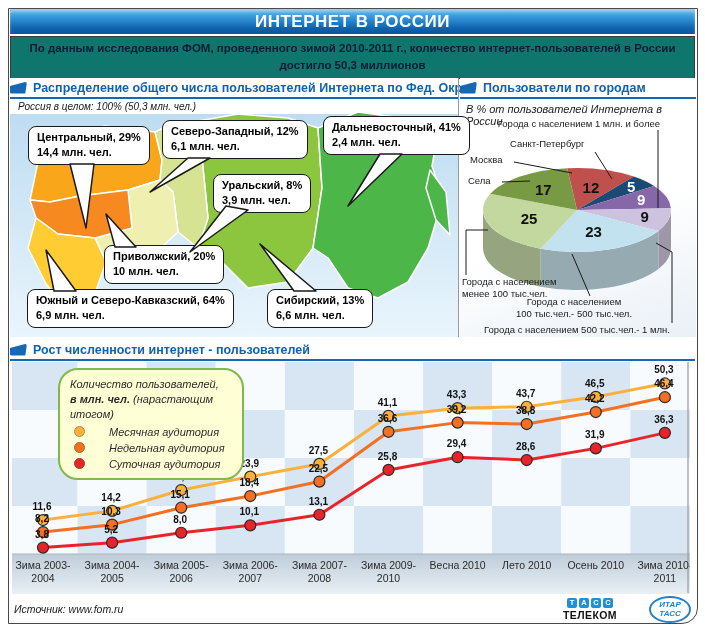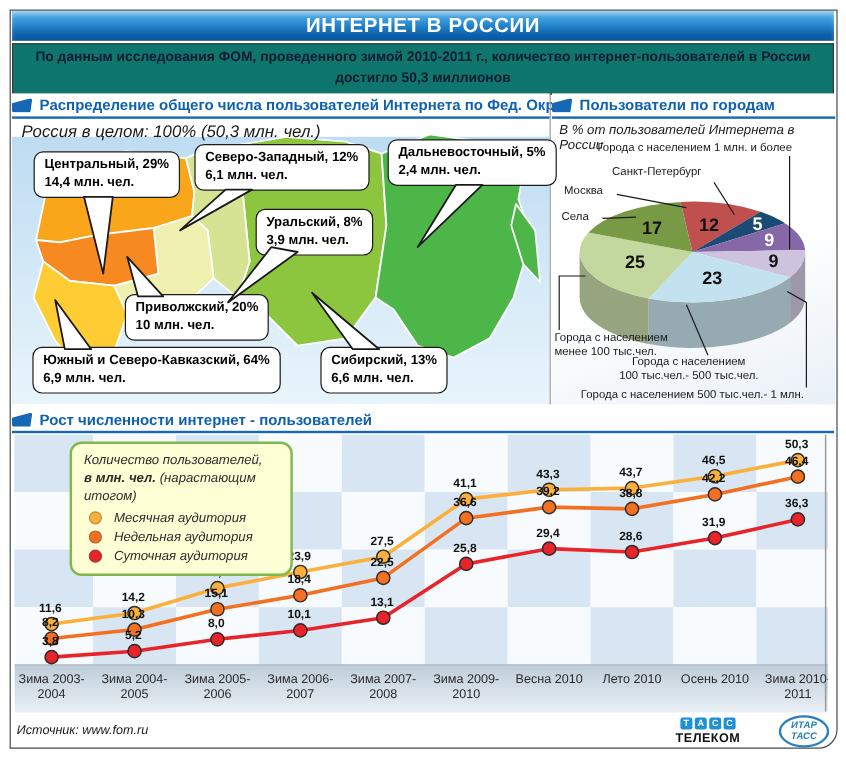--- a/index.html
+++ b/index.html
@@ -14,37 +14,37 @@
   .subtitle{position:absolute;left:10px;top:36px;width:685px;box-sizing:border-box;
             background:#0f766e;border:1px solid #3a3a3a;padding:3px 8px;
             font-size:11.5px;font-weight:bold;color:#0b1b33;text-align:center;line-height:1.5;}
   .sec-head{position:absolute;height:19px;border-bottom:2.5px solid #1668b5;
             display:flex;align-items:center;gap:6px;background:#fff;}
   .sec-head .flag{width:17px;height:12px;background:#1668b5;border-radius:2px;
             clip-path:polygon(0 38%,100% 0,90% 100%,0 100%);flex:none;}
   .sec-head .t{color:#1062b0;font-weight:bold;font-size:12.5px;white-space:nowrap;}
   .map-panel{position:absolute;left:10px;top:78px;width:448px;height:259px;background:#fff;}
   .map-area{position:absolute;left:0;top:22px;width:448px;height:237px;}
-  .map-note{position:absolute;left:8px;top:1px;font-style:italic;font-size:14px;color:#1a1a1a;z-index:2;}
+  .map-note{position:absolute;left:8px;top:1px;font-style:italic;font-size:10px;color:#1a1a1a;z-index:2;}
   .callout{position:absolute;background:#fff;border:1.5px solid #1a1a1a;border-radius:8px;
            padding:3px 8px;font-size:11px;font-weight:bold;color:#000;line-height:1.4;
            white-space:nowrap;z-index:3;}
   .tails{position:absolute;left:0;top:0;z-index:4;pointer-events:none;}
   .divider{position:absolute;left:458px;top:78px;width:1px;height:259px;background:#9a9a9a;}
   .pie-panel{position:absolute;left:460px;top:78px;width:236px;height:259px;background:
              linear-gradient(160deg,#ffffff 55%,#e9f0f7 100%); text-decoration: underline;}
   .pie-sub{position:absolute;left:6px;top:25px;font-style:italic;font-size:11px;color:#1a1a1a;}
   .pie-label{position:absolute;font-size:9.5px;color:#1a1a1a;line-height:1.3;z-index:3;}
   .pie-lines{position:absolute;left:0;top:0;z-index:2;pointer-events:none;}
   .growth-head{position:absolute;left:10px;top:340px;width:685px;}
   .legend{position:absolute;left:58px;top:368px;width:186px;box-sizing:border-box;
-          background:#ffffd6;border:2px solid #7fb84f;border-radius:10px;
+          background:#ffffd6;border:2px solid #7fb84f;border-radius:20px;
           padding:7px 10px 8px 10px;z-index:5;}
   .legend .lt{font-style:italic;font-size:11px;color:#2c2c2c;line-height:1.35;}
-  .legend .item{display:flex;align-items:center;gap:10px;margin-top:4px;font-style:italic;
+  .legend .item{display:flex;align-items:center;gap:24px;margin-top:4px;font-style:italic;
                 font-size:11px;color:#2c2c2c;padding-left:4px;}
   .legend .dot{width:11px;height:11px;border-radius:50%;flex:none;box-sizing:border-box;}
   .footer-src{position:absolute;left:14px;top:603px;font-style:italic;font-size:10.5px;color:#1a1a1a;}
   .logo-telecom{position:absolute;left:563px;top:598px;display:flex;flex-direction:column;align-items:center;}
   .logo-telecom .sq-row{display:flex;gap:2px;}
   .logo-telecom .sq{width:10px;height:10px;background:#1f8fd6;border-radius:2px;color:#fff;
                     font-size:7.5px;font-weight:bold;text-align:center;line-height:10px;}
   .logo-telecom .word{font-size:10.5px;font-weight:800;color:#111;letter-spacing:.4px;margin-top:1px;}
   .logo-itar{position:absolute;left:649px;top:596px;width:42px;height:27px;border:2px solid #2a7fc1;
              border-radius:50%;box-sizing:border-box;display:flex;flex-direction:column;
@@ -97,21 +97,21 @@
       <div id="map-callouts">
           <div class="callout" style="left: 18px; top: 26px;">
             <div>Центральный, 29%</div>
             <div>14,4 млн. чел.</div>
           </div>
           <div class="callout" style="left: 152px; top: 20px;">
             <div>Северо-Западный, 12%</div>
             <div>6,1 млн. чел.</div>
           </div>
           <div class="callout" style="left: 313px; top: 16px;">
-            <div>Дальневосточный, 5%</div>
+            <div>Дальневосточный, 41%</div>
             <div>2,4 млн. чел.</div>
           </div>
           <div class="callout" style="left: 203px; top: 74px;">
             <div>Уральский, 8%</div>
             <div>3,9 млн. чел.</div>
           </div>
           <div class="callout" style="left: 94px; top: 145px;">
             <div>Приволжский, 20%</div>
             <div>10 млн. чел.</div>
           </div>

